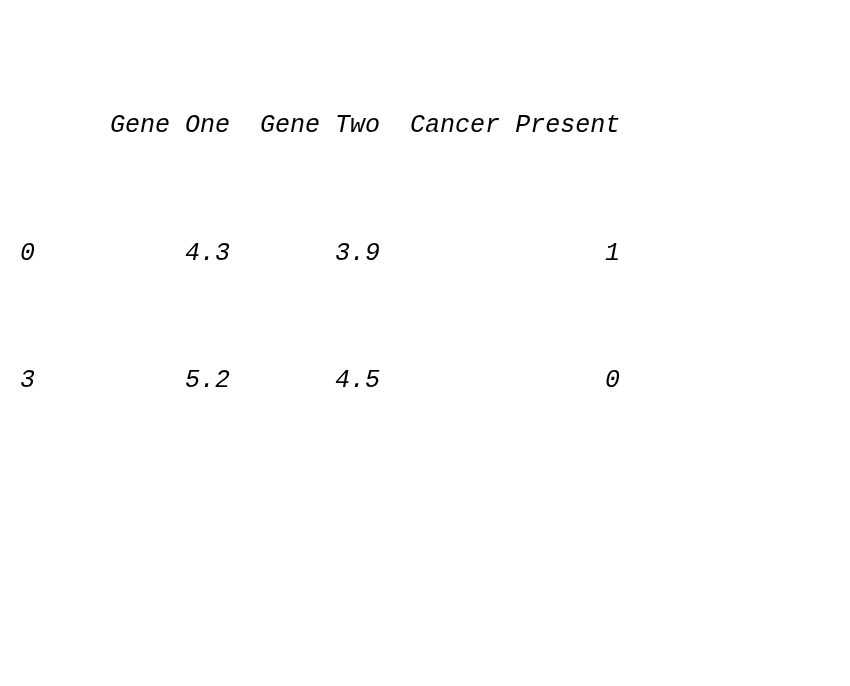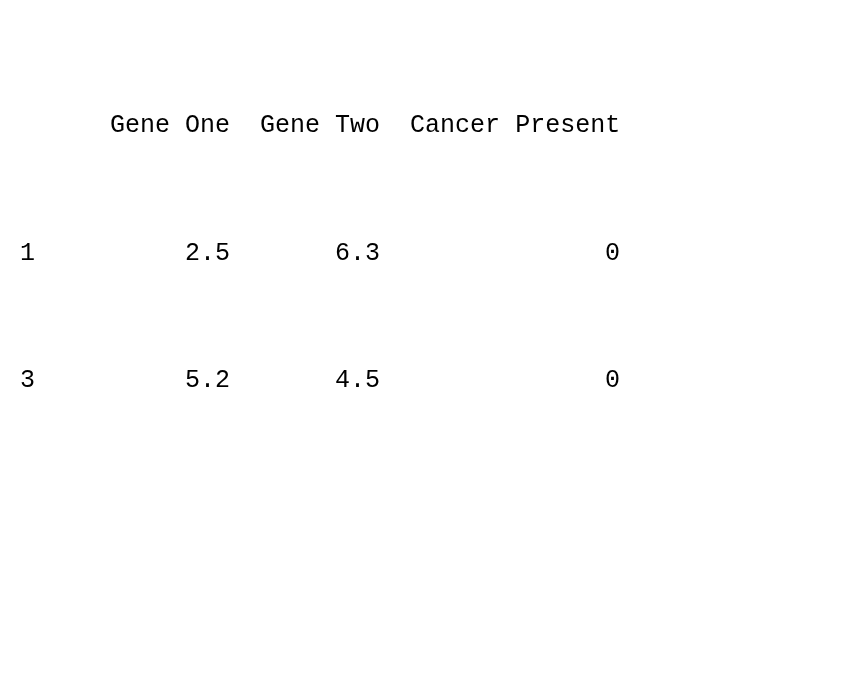--- a/index.html
+++ b/index.html
@@ -10,28 +10,29 @@
       line-height: 1.7;
       color: #000;
       background: #fff;
       width: 810px;
     }
     .table-container {
       white-space: pre;
     }
     .header-row, .data-row {
       display: block;
+      font-style: italic;
     }
   </style>
 </head>
 <body>
 
 <div class="table-container">
   <div class="header-row"><span>      </span><span>Gene One</span><span>  </span><span>Gene Two</span><span>  </span><span>Cancer Present</span></div>
-  <div class="data-row"><span>1     </span><span>     2.5</span><span>       6.3</span><span>               0</span></div>
+  <div class="data-row"><span>0     </span><span>     4.3</span><span>       3.9</span><span>               1</span></div>
   <div class="data-row"><span>3     </span><span>     5.2</span><span>       4.5</span><span>               0</span></div>
   
   
   
   
   
   
   
   
 </div>

